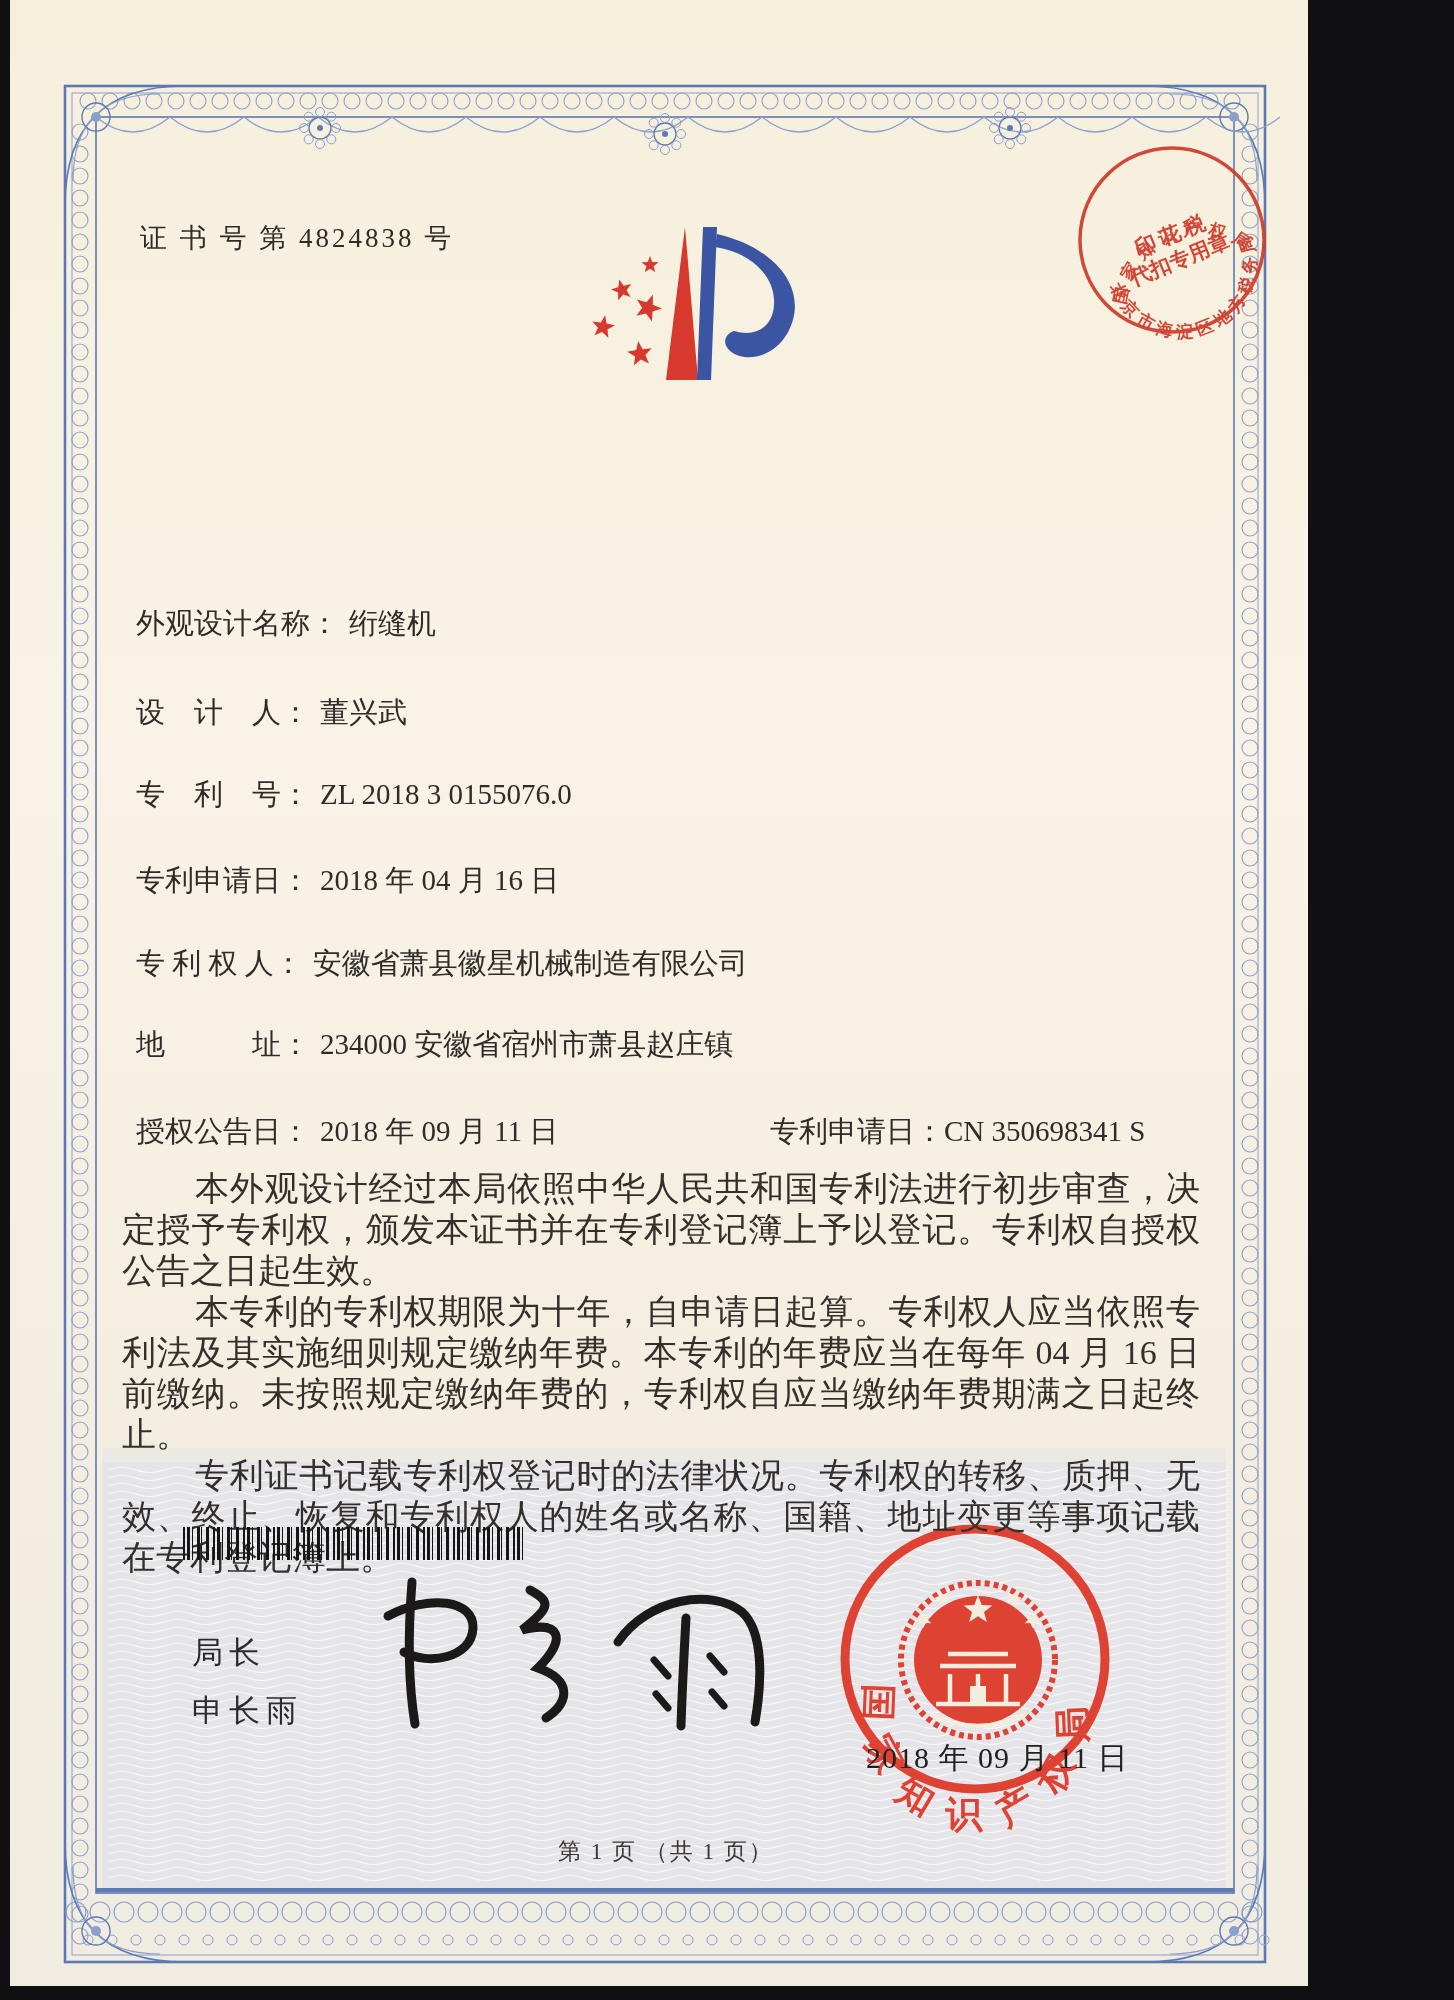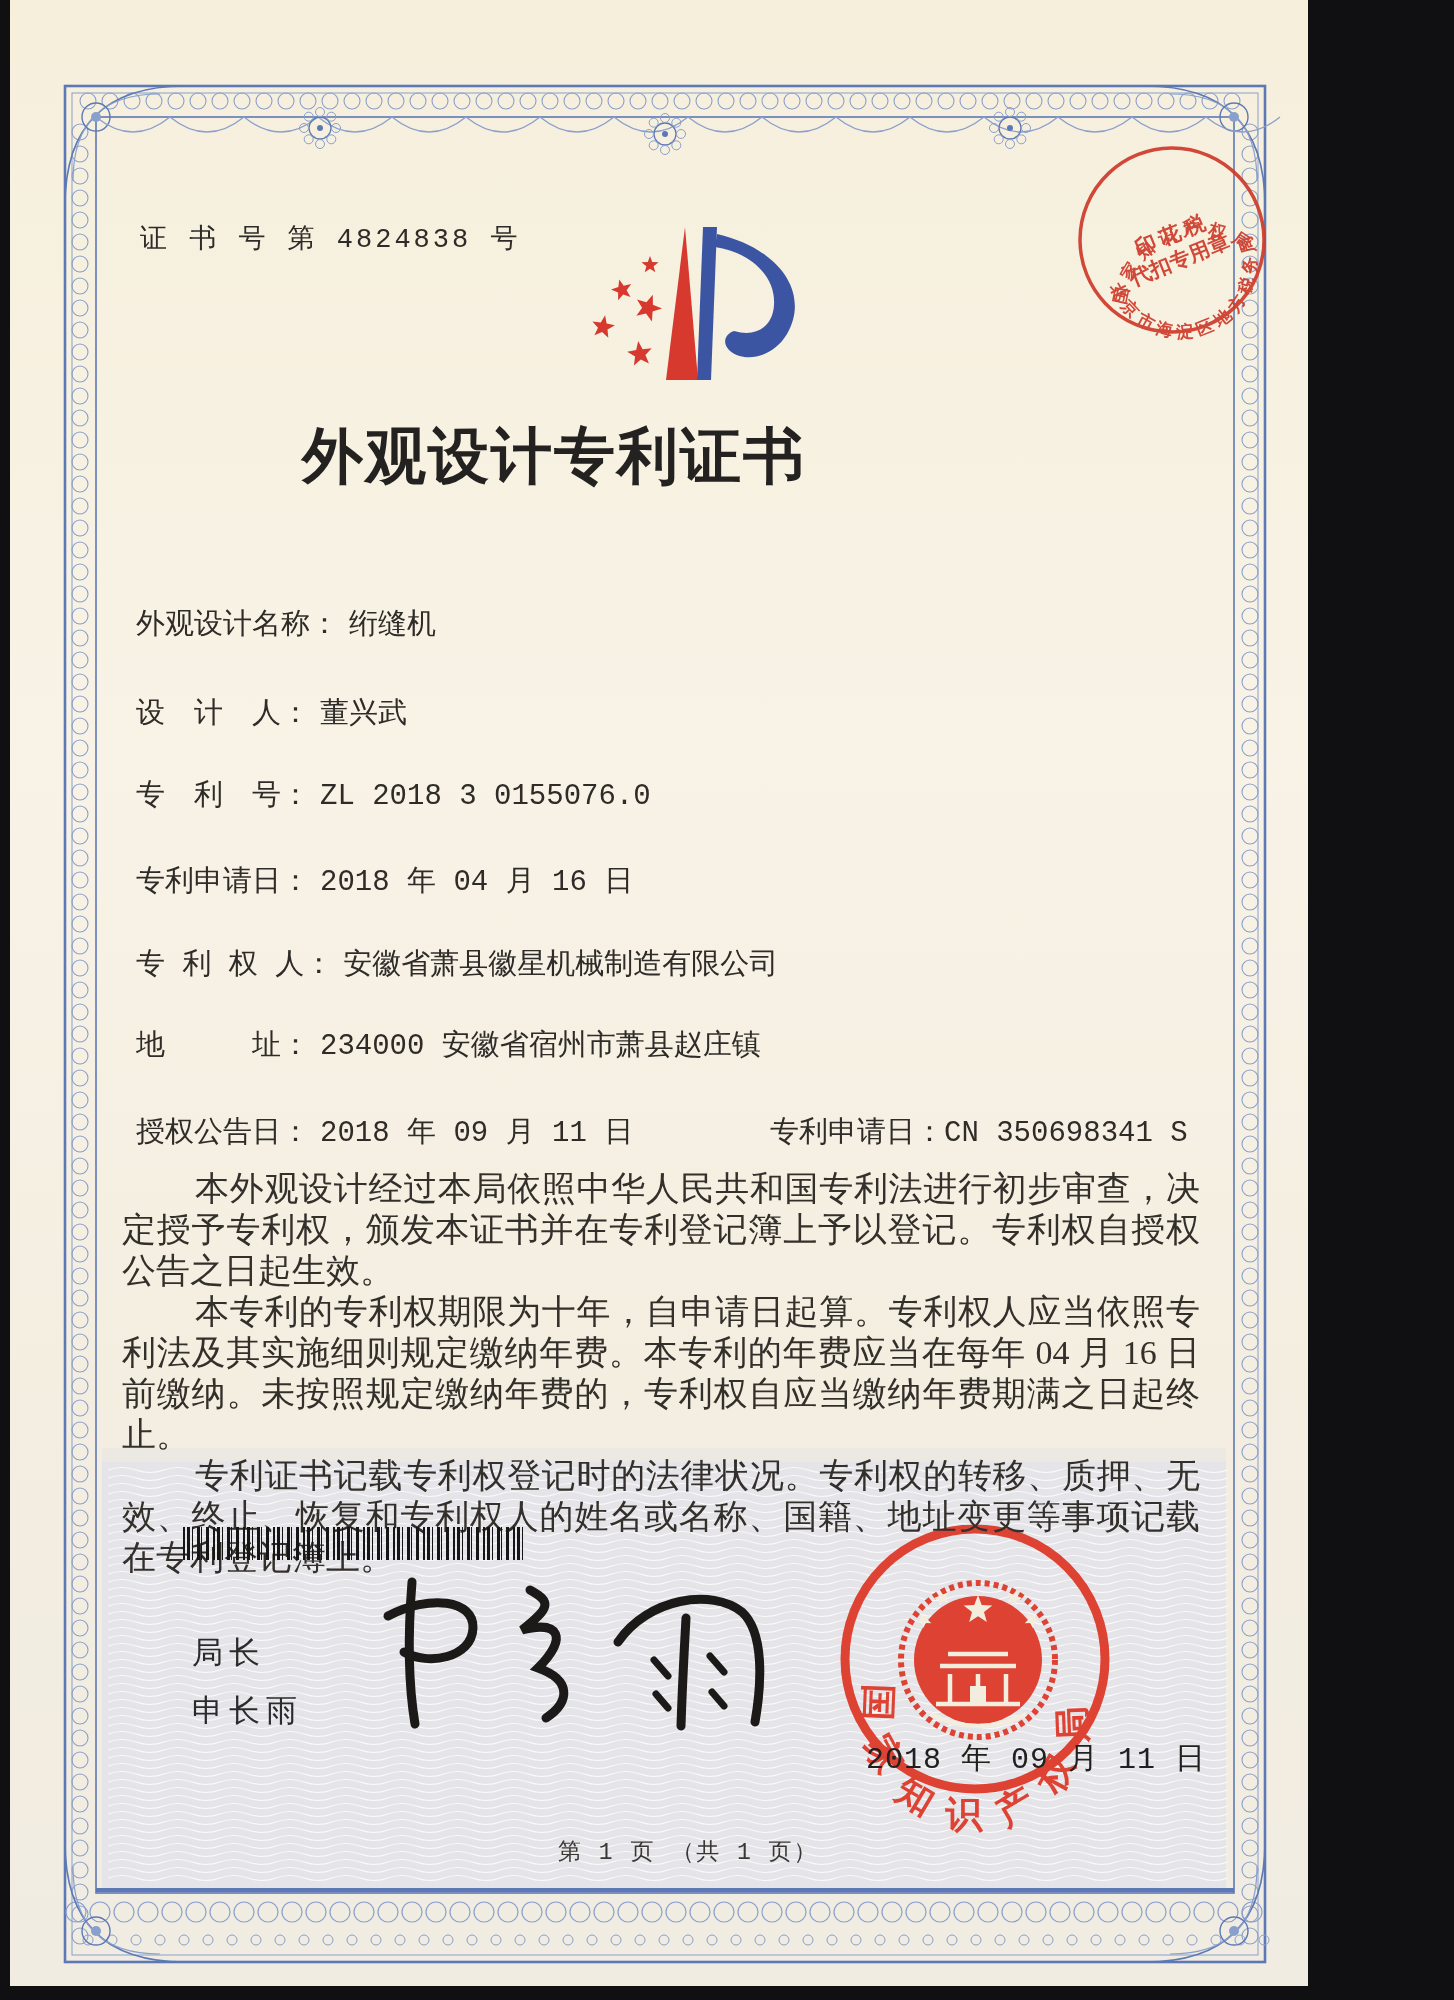--- a/index.html
+++ b/index.html
@@ -1,21 +1,21 @@
 <!DOCTYPE html>
 <html><head>
 <meta charset="utf-8">
 <style>
   html,body{margin:0;padding:0;}
   .stage{position:relative;width:1454px;height:2000px;background:#111114;overflow:hidden;
          font-family:"Liberation Serif","DejaVu Serif",serif;}
   .page{position:absolute;left:10px;top:0;width:1298px;height:1986px;
         background:linear-gradient(180deg,#f6efdc 0%,#f8f3e6 38%,#f4eee1 70%,#f1ece1 100%);}
   .art{position:absolute;left:0;top:0;width:1298px;height:1986px;z-index:1;}
-  .txt{position:absolute;z-index:3;color:#2e2b28;white-space:nowrap;font-family:Liberation Mono, monospace;}
+  .txt{position:absolute;z-index:3;color:#2e2b28;white-space:nowrap;}
   .cert-no{left:130px;top:220px;font-size:27px;letter-spacing:3px;}
   .title{left:292px;top:416px;font-size:61px;font-weight:700;letter-spacing:2px;color:#242220;}
   .frow{left:126px;font-size:29px;}
   .frow .val{margin-left:10px;}
   .grant{left:760px;top:1112px;font-size:29px;}
   .body-text{position:absolute;z-index:3;left:112px;top:1168px;width:1078px;
              font-size:34px;line-height:41px;color:#332f2b;text-align:justify;white-space:normal;}
   .body-text p{margin:0;text-indent:2.15em;}
   .barcode{position:absolute;z-index:3;left:173px;top:1527px;width:342px;height:33px;
      background:repeating-linear-gradient(90deg,
@@ -526,21 +526,20 @@
           <path id="taxTop" d="M1089,253 A74,74 0 1 0 1235,253" fill="none"></path>
           <path id="taxBot" d="M1098,277 A74,74 0 0 1 1226,277" fill="none"></path>
           <text font-size="17" font-weight="bold" fill="#cf3a2a" letter-spacing="5"><textPath href="#taxTop" startOffset="50%" text-anchor="middle">北京市海淀区地方税务局</textPath></text>
           <text font-size="17" font-weight="bold" fill="#cf3a2a" letter-spacing="7"><textPath href="#taxBot" startOffset="50%" text-anchor="middle">国家知识产权局</textPath></text>
           <text x="1162" y="242" text-anchor="middle" font-size="21" font-weight="bold" fill="#cf3a2a">印 花 税</text>
           <text x="1162" y="268" text-anchor="middle" font-size="21" font-weight="bold" fill="#cf3a2a">代扣专用章</text>
         </g>
       </svg>
 
     <div class="txt cert-no">证 书 号 第 4824838 号</div>
-    <div class="txt title">外观设计专利证书</div>
 
     <div class="txt frow" style="top:604px">
       <span>外观设计名称：</span><span class="val">绗缝机</span>
     </div>
     <div class="txt frow" style="top:693px">
       <span>设　计　人：</span><span class="val">董兴武</span>
     </div>
     <div class="txt frow" style="top:775px">
       <span>专　利　号：</span><span class="val">ZL 2018 3 0155076.0</span>
     </div>

